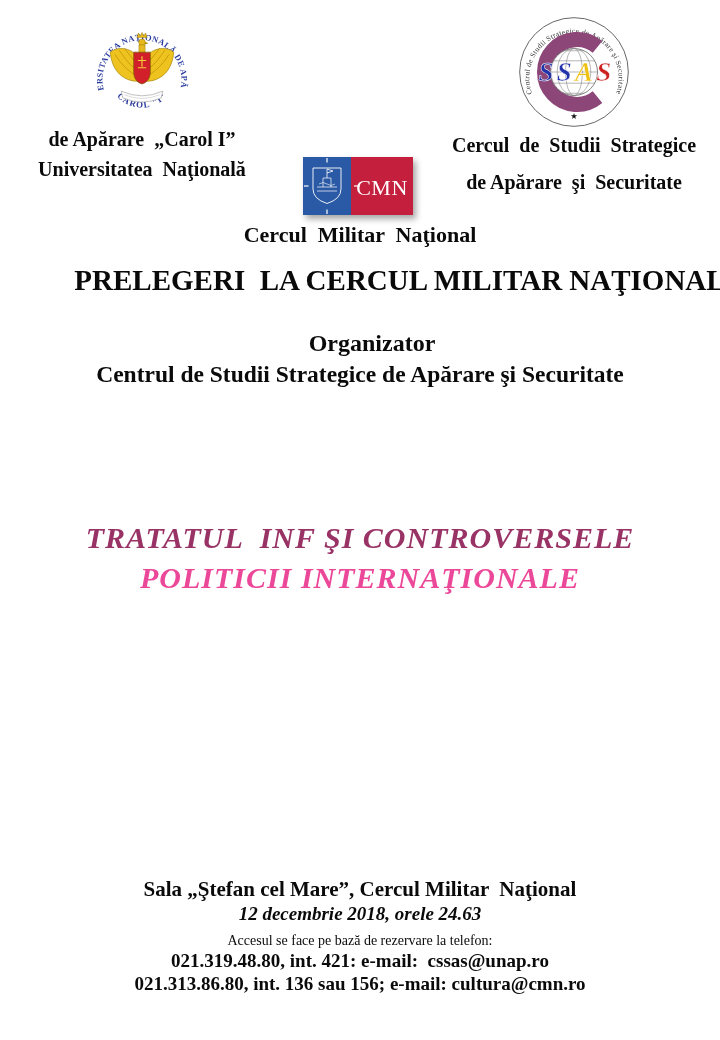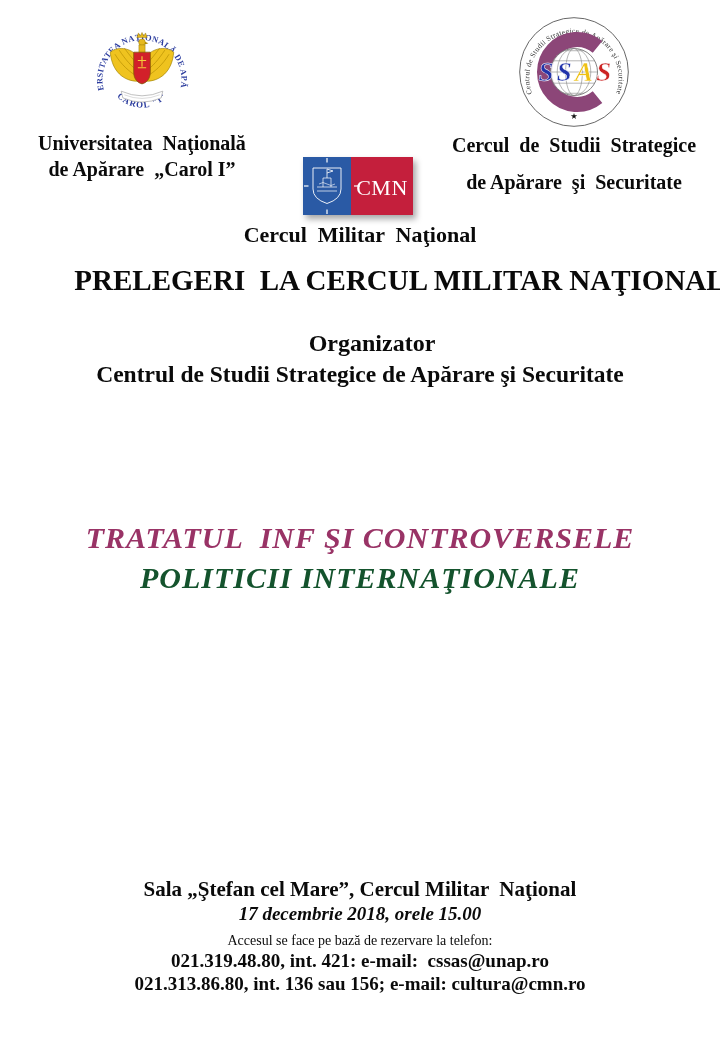--- a/index.html
+++ b/index.html
@@ -71,22 +71,22 @@
 
         <path d="M47,22 h6 v8 h-6 z" fill="#e6b91e" stroke="#8a6d00" stroke-width="0.4"></path>
 
         <path d="M42,29 h16 v19 c0,7 -4,10.5 -8,11.5 c-4,-1 -8,-4.5 -8,-11.5 z" fill="#d2202a" stroke="#7a5c00" stroke-width="0.7"></path>
         <path d="M50,33 v10 M46,37 h8 M46,44 h8" stroke="#f3cf3a" stroke-width="1.1" fill="none"></path>
 
         <path d="M30,66.5 q20,9 40,0 l-1.6,6.5 q-18.4,8 -36.8,0 z" fill="#ffffff" stroke="#9a9a9a" stroke-width="0.6"></path>
         <path d="M33,70 q17,7 34,0" stroke="#bbbbbb" stroke-width="0.5" fill="none"></path>
       </g>
     </svg>
+    <div class="logo-caption t" style="margin-top:0;">de Apărare  „Carol I”</div>
     <div class="logo-caption t">Universitatea  Naţională</div>
-    <div class="logo-caption t" style="margin-top:0;">de Apărare  „Carol I”</div>
   </div>
 
   <div class="abs cssas-block">
     <svg width="112" height="112" viewBox="0 0 100 100">
       <defs>
         <path id="cssasRing" d="M 12,68 A 40,40 0 1 1 88,68" fill="none"></path>
         <clipPath id="globeClip">
             <circle cx="50" cy="50" r="21"></circle>
           </clipPath>
       </defs>
@@ -142,22 +142,22 @@
     </g>
     <text x="79" y="37.5" text-anchor="middle" fill="#ffffff" font-family="Liberation Serif,serif" font-size="22" letter-spacing="0.5">CMN</text>
   </svg>
   <div class="abs center-row cmn-caption t">Cercul  Militar  Naţional</div>
 
   <div class="abs center-row main-heading t">PRELEGERI  LA CERCUL MILITAR NAŢIONAL</div>
   <div class="abs center-row organizer-label t">Organizator</div>
   <div class="abs center-row organizer-name t">Centrul de Studii Strategice de Apărare şi Securitate</div>
 
   <div class="abs center-row lecture-title-1 t" style="color:#993366;">TRATATUL  INF ŞI CONTROVERSELE</div>
-  <div class="abs center-row lecture-title-2 t" style="color:#14532d;">POLITICII INTERNAŢIONALE</div>
+  <div class="abs center-row lecture-title-2 t" style="color:#ec4899;">POLITICII INTERNAŢIONALE</div>
 
 
   <div class="abs center-row venue-line t">Sala „Ştefan cel Mare”, Cercul Militar  Naţional</div>
-  <div class="abs center-row date-line t">17 decembrie 2018, orele 15.00</div>
+  <div class="abs center-row date-line t">12 decembrie 2018, orele 24.63</div>
   <div class="abs center-row access-line t">Accesul se face pe bază de rezervare la telefon:</div>
   <div class="abs center-row phone1-line t">021.319.48.80, int. 421: e-mail:  cssas@unap.ro</div>
   <div class="abs center-row phone2-line t">021.313.86.80, int. 136 sau 156; e-mail: cultura@cmn.ro</div>
 
 </div>
 
 </body></html>

